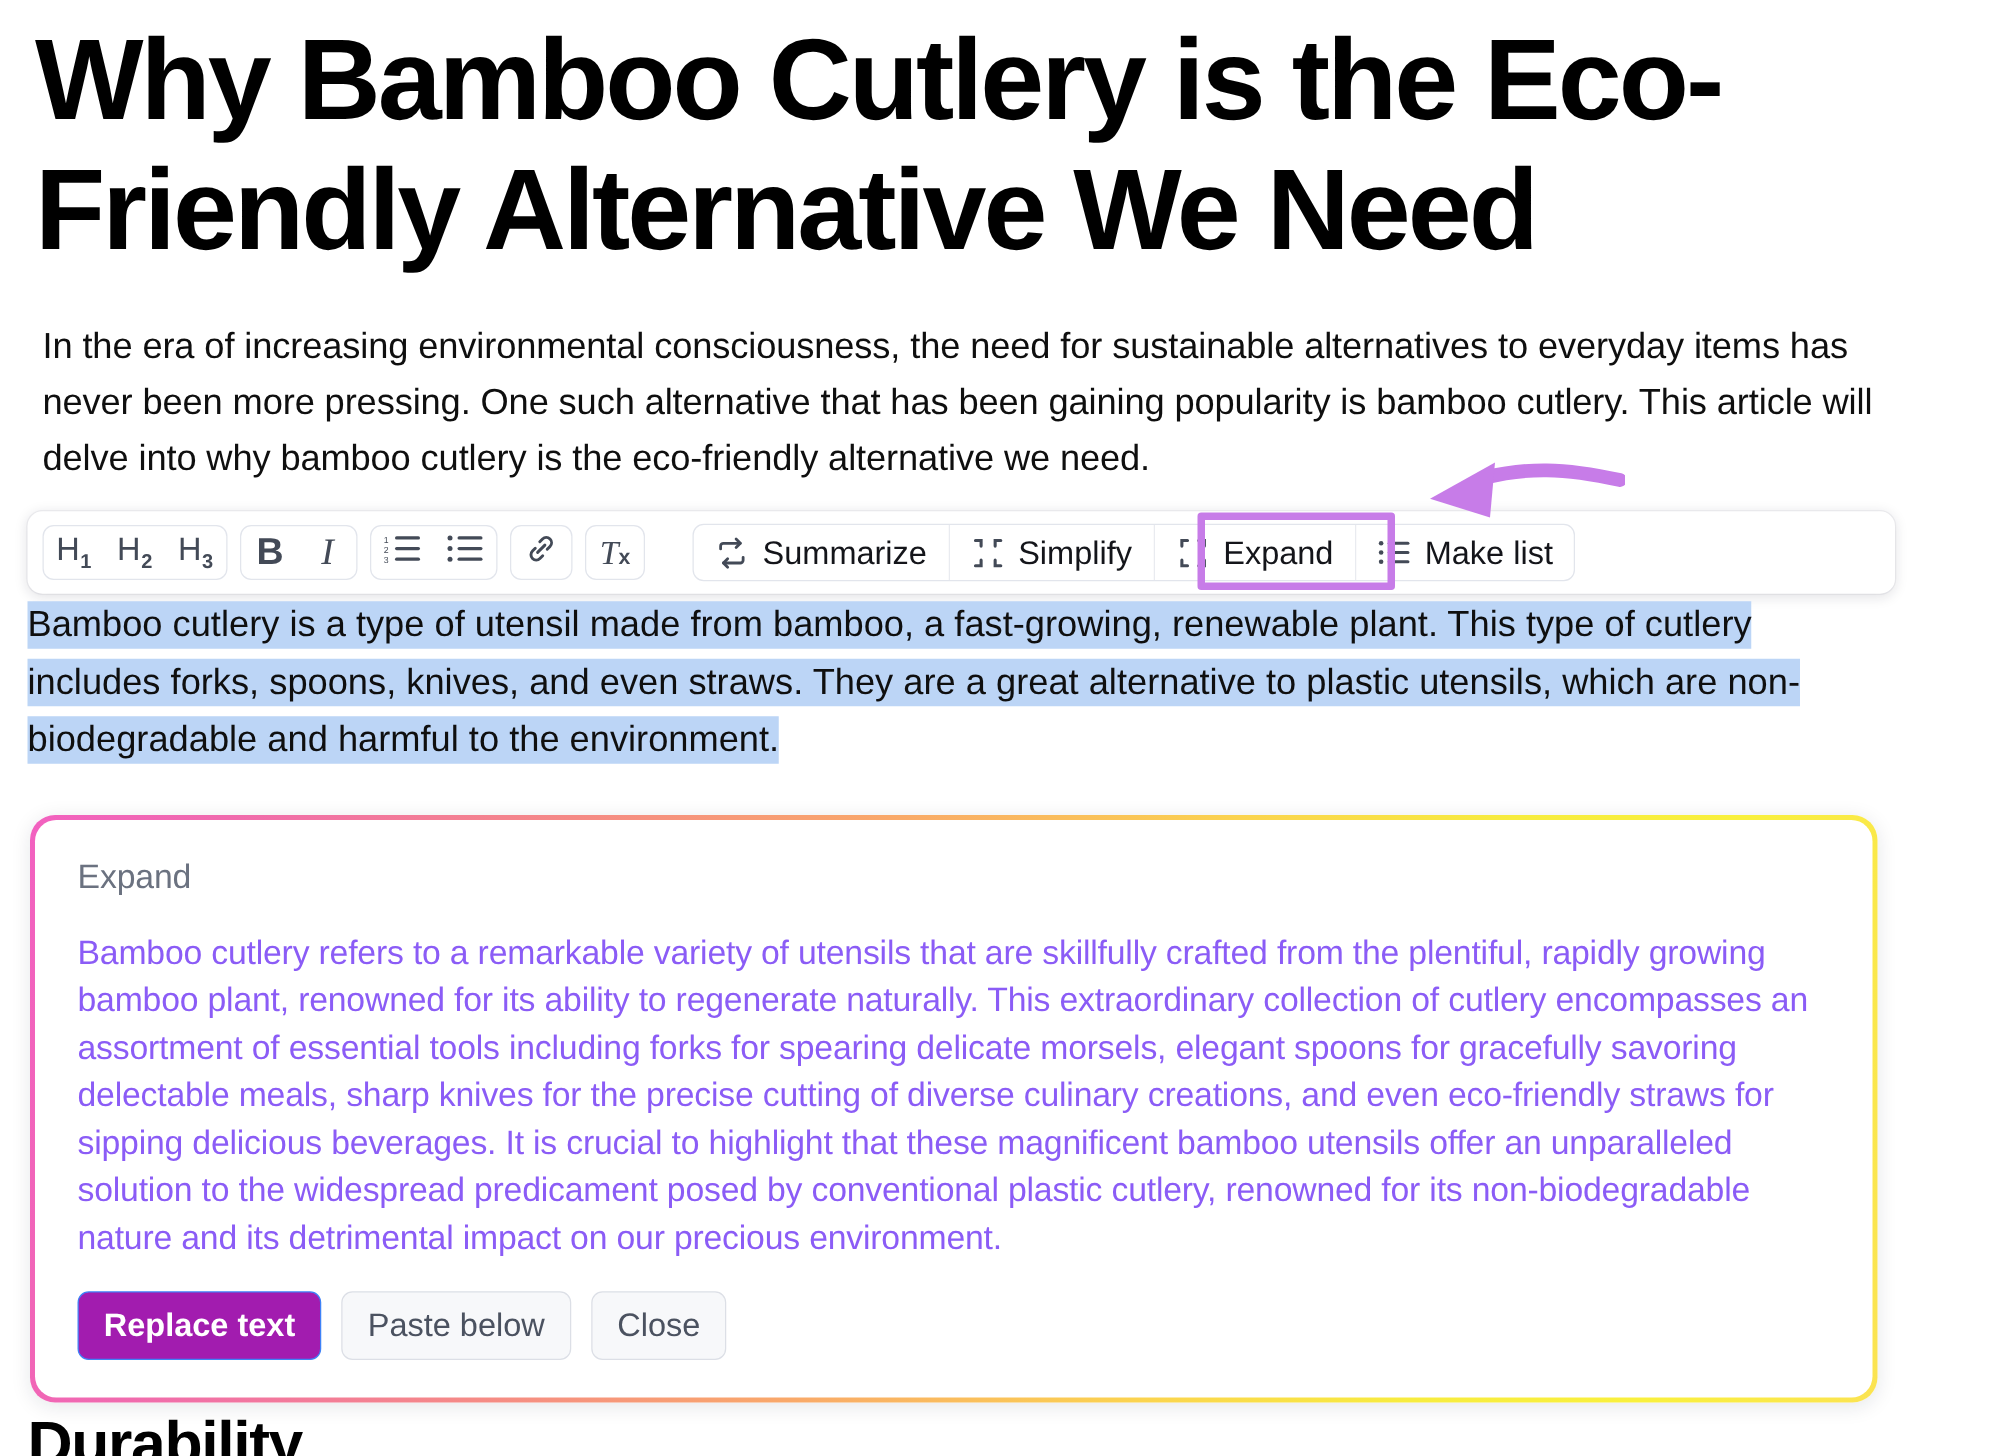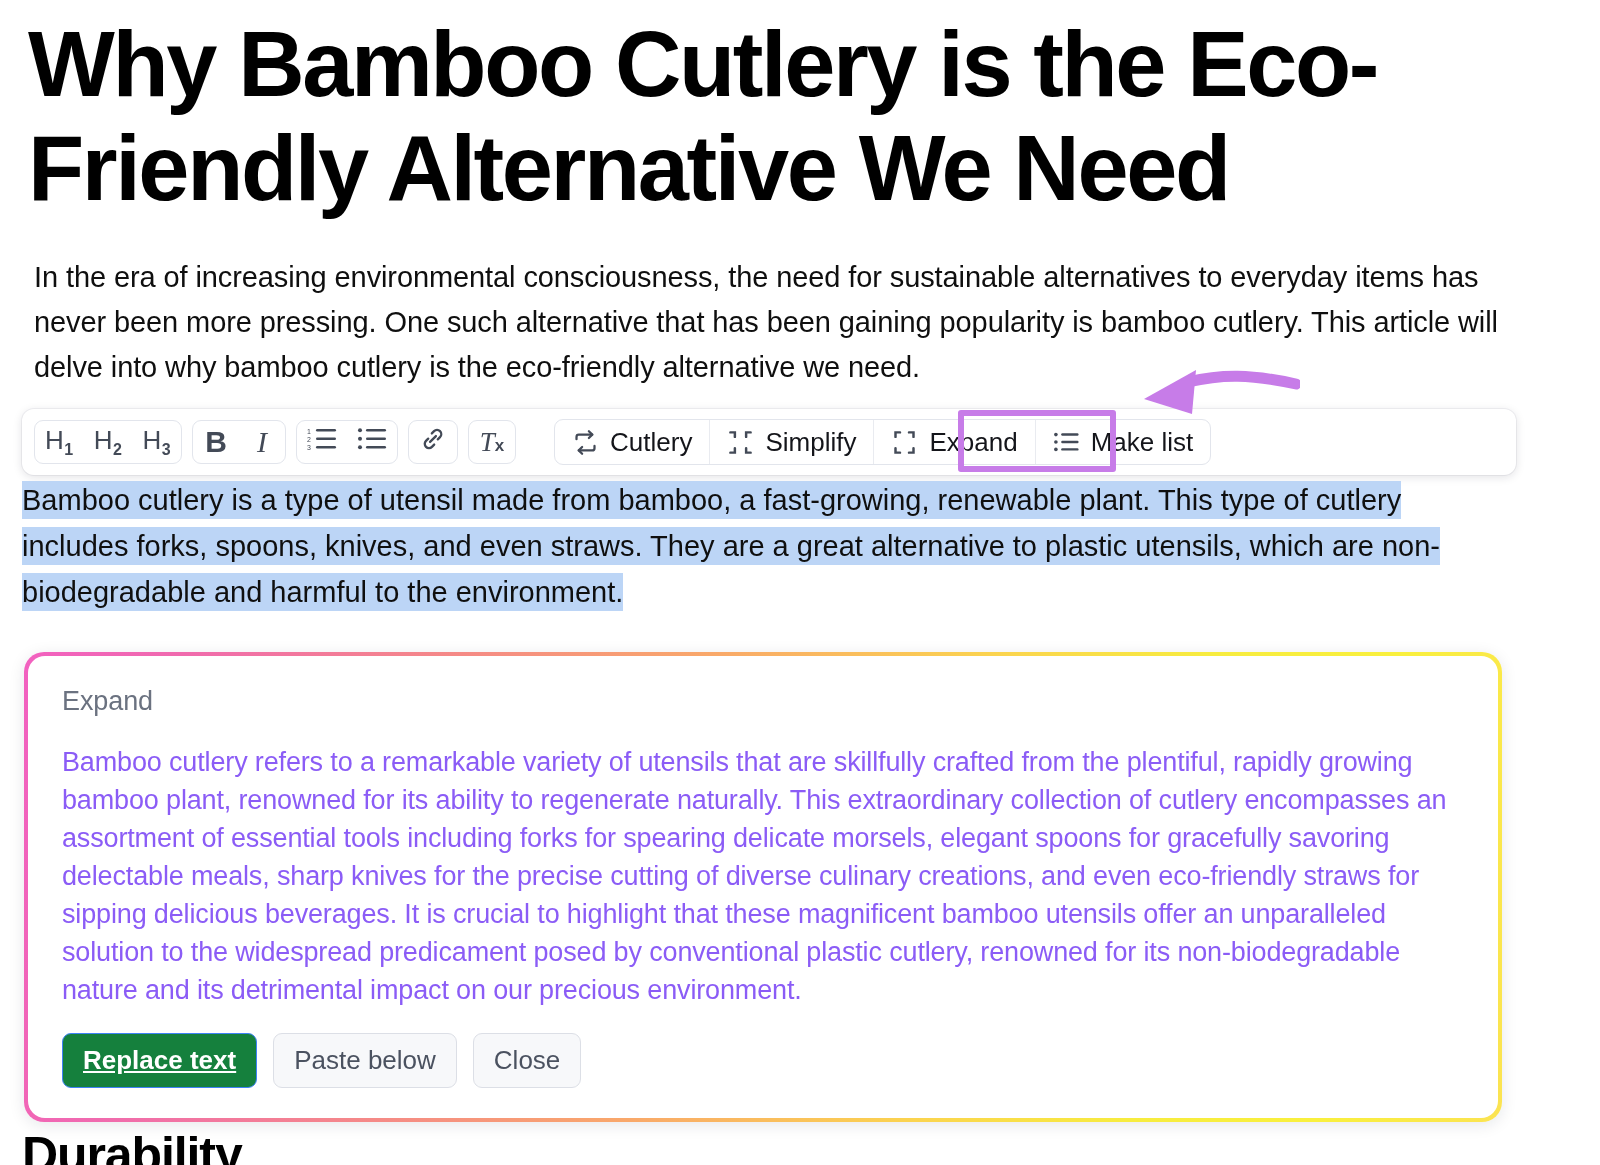--- a/index.html
+++ b/index.html
@@ -193,25 +193,24 @@
     height: 55px;
     padding: 0 20px;
     border-radius: 9px;
     border: 1px solid #dcdfe6;
     background: #f7f8fa;
     color: #4b5260;
     cursor: pointer;
     display: flex; align-items: center;
   }
   .btn.primary {
-    background: #15803d;
+    background: #a21caf;
     border-color: #3e82f7;
     color: #ffffff;
     font-weight: 700;
-    text-decoration: underline;
   }
 
   
   .next-heading {
     position: absolute;
     left: 22px; top: 1126px;
     font-size: 50px;
     font-weight: 700;
     color: #000;
     letter-spacing: -1.1px;
@@ -305,21 +304,21 @@
 
       <button class="ai-btn">
         <span>
           <svg width="27" height="27" viewBox="0 0 24 24" fill="none" stroke="#434a57" stroke-width="2" stroke-linecap="round" stroke-linejoin="round">
             <path d="M4 9 V7 a2 2 0 0 1 2 -2 h12"></path>
             <polyline points="15,2 18,5 15,8"></polyline>
             <path d="M20 15 v2 a2 2 0 0 1 -2 2 H6"></path>
             <polyline points="9,22 6,19 9,16"></polyline>
           </svg>
         </span>
-        <span>Cutlery</span>
+        <span>Summarize</span>
       </button>
 
       <button class="ai-btn">
         <span>
           <svg width="27" height="27" viewBox="0 0 24 24" fill="none" stroke="#434a57" stroke-width="2.2" stroke-linecap="round">
             <path d="M3 3 h4 v4"></path>
             <path d="M21 3 h-4 v4"></path>
             <path d="M3 21 h4 v-4"></path>
             <path d="M21 21 h-4 v-4"></path>
           </svg>

